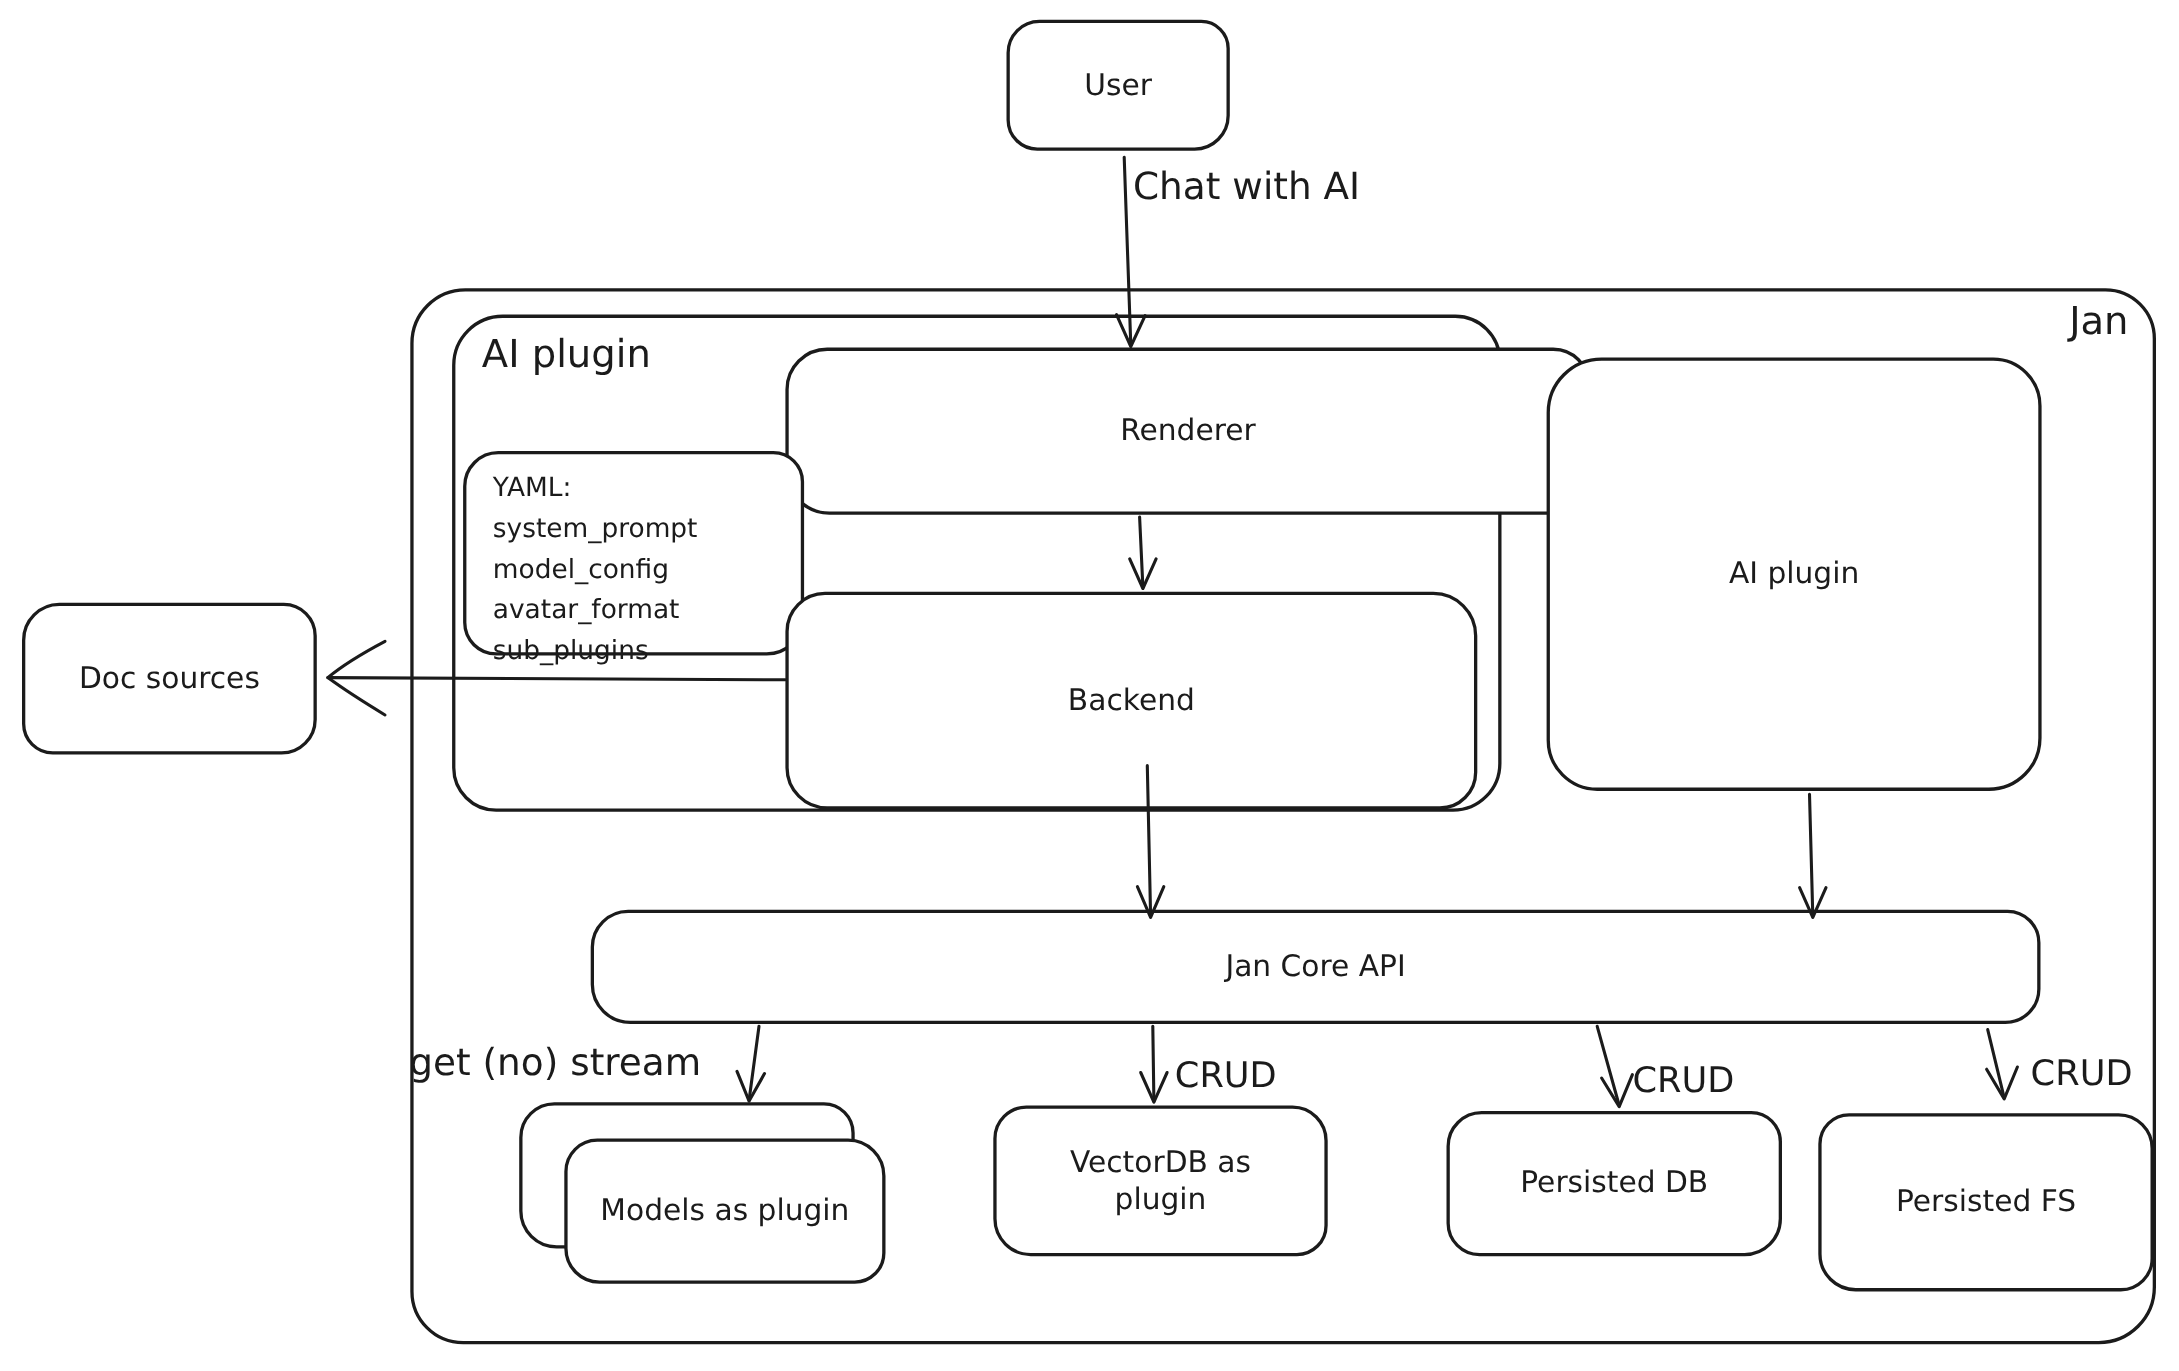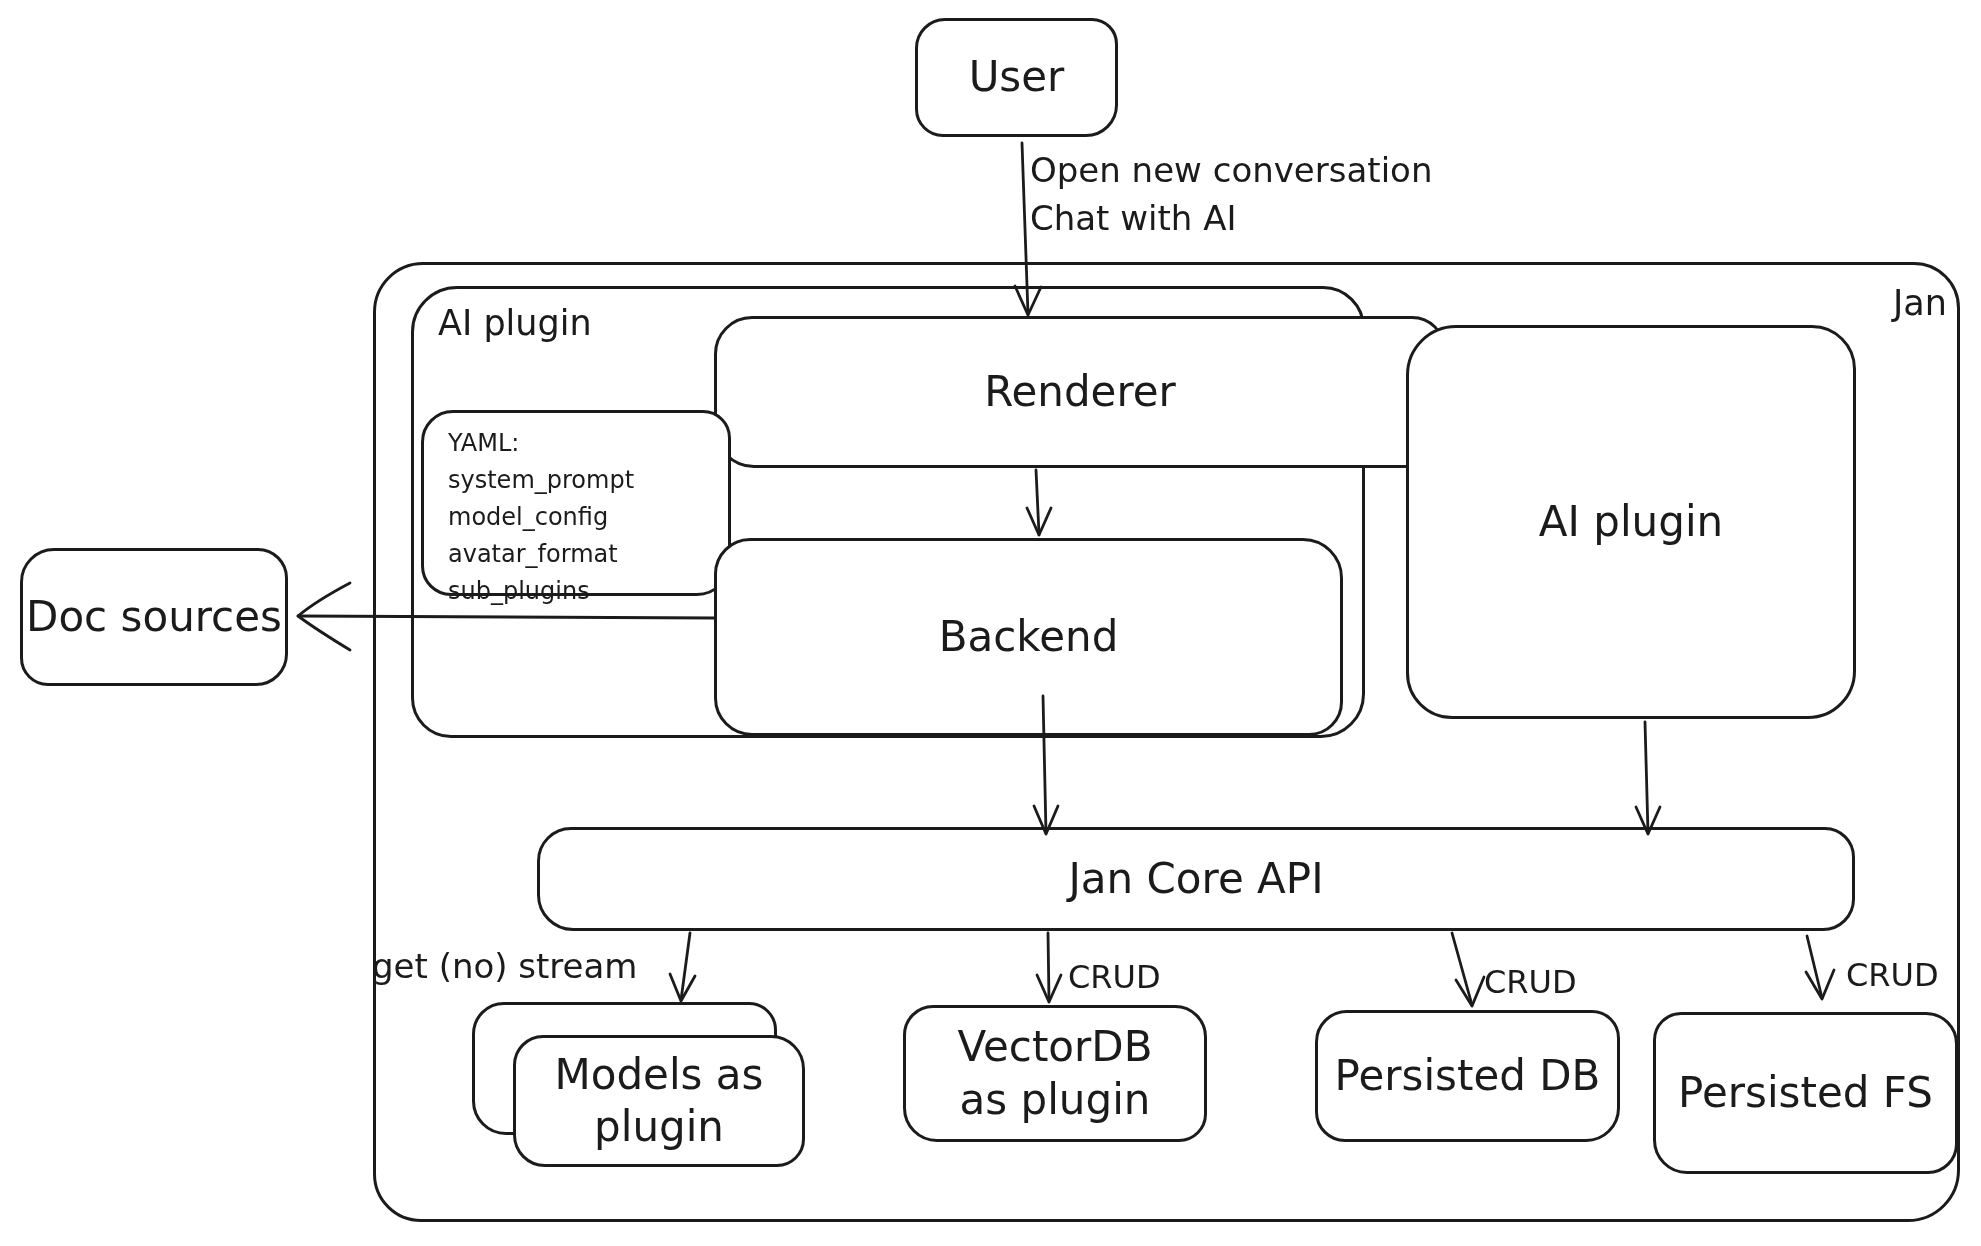--- a/index.html
+++ b/index.html
@@ -11,21 +11,21 @@
     color:#1b1b1b;
     overflow:hidden;
   }
   .node{
     position:absolute;
     border:3px solid #1b1b1b;
     background:#ffffff;
     display:flex;align-items:center;justify-content:center;
     text-align:center;
     box-sizing:border-box;
-    font-size:42px;
+    font-size:27px;
     line-height:1.25;
   }
   .container{
     position:absolute;
     border:3px solid #1b1b1b;
     background:transparent;
     box-sizing:border-box;
   }
   .corner-label{position:absolute;font-size:35px;white-space:nowrap;}
   .edge-label{position:absolute;font-size:34px;white-space:nowrap;}
@@ -44,21 +44,21 @@
   .ai-plugin-box{left:1406px;top:325px;width:450px;height:394px;border-radius:50px 44px 48px 46px;z-index:3;}
   .doc-sources-node{left:20px;top:548px;width:268px;height:138px;border-radius:34px 30px 32px 28px;z-index:3;}
   .jan-core-api-node{left:537px;top:827px;width:1318px;height:104px;border-radius:34px 30px 32px 36px;z-index:3;}
   .models-back{left:472px;top:1002px;width:305px;height:133px;border-radius:32px 28px 30px 34px;z-index:3;}
   .models-front{left:513px;top:1035px;width:292px;height:132px;border-radius:30px 34px 28px 32px;z-index:4;padding:3px 28px;}
   .vectordb-node{left:903px;top:1005px;width:304px;height:137px;border-radius:30px 32px 28px 34px;z-index:3;padding:0 24px;}
   .persisted-db-node{left:1315px;top:1010px;width:305px;height:132px;border-radius:32px 28px 34px 30px;z-index:3;}
   .persisted-fs-node{left:1653px;top:1012px;width:305px;height:162px;border-radius:28px 32px 30px 34px;z-index:3;}
 
   
-  .jan-label{right:10px;top:8px;margin-top:10px;}
+  .jan-label{right:22px;top:8px;}
   .ai-plugin-container-label{left:24px;top:14px;}
 
   
   .open-conv-label{left:1030px;top:146px;line-height:48px;z-index:6;}
   .get-no-stream-label{left:372px;top:946px;z-index:6;}
   .crud-vectordb-label{left:1068px;top:958px;font-size:32px;z-index:6;}
   .crud-db-label{left:1484px;top:963px;font-size:32px;z-index:6;}
   .crud-fs-label{left:1846px;top:956px;font-size:32px;z-index:6;}
 </style>
 </head>
@@ -117,21 +117,20 @@
 
   <div class="node persisted-db-node">
     <span>Persisted DB</span>
   </div>
 
   <div class="node persisted-fs-node">
     <span>Persisted FS</span>
   </div>
 
   <div class="edge-label open-conv-label">
-    <div>Open new conversation</div>
     <div>Chat with AI</div>
   </div>
 
   <div class="edge-label get-no-stream-label">get (no) stream</div>
 
   <div class="edge-label crud-vectordb-label">CRUD</div>
 
   <div class="edge-label crud-db-label">CRUD</div>
 
   <div class="edge-label crud-fs-label">CRUD</div>

